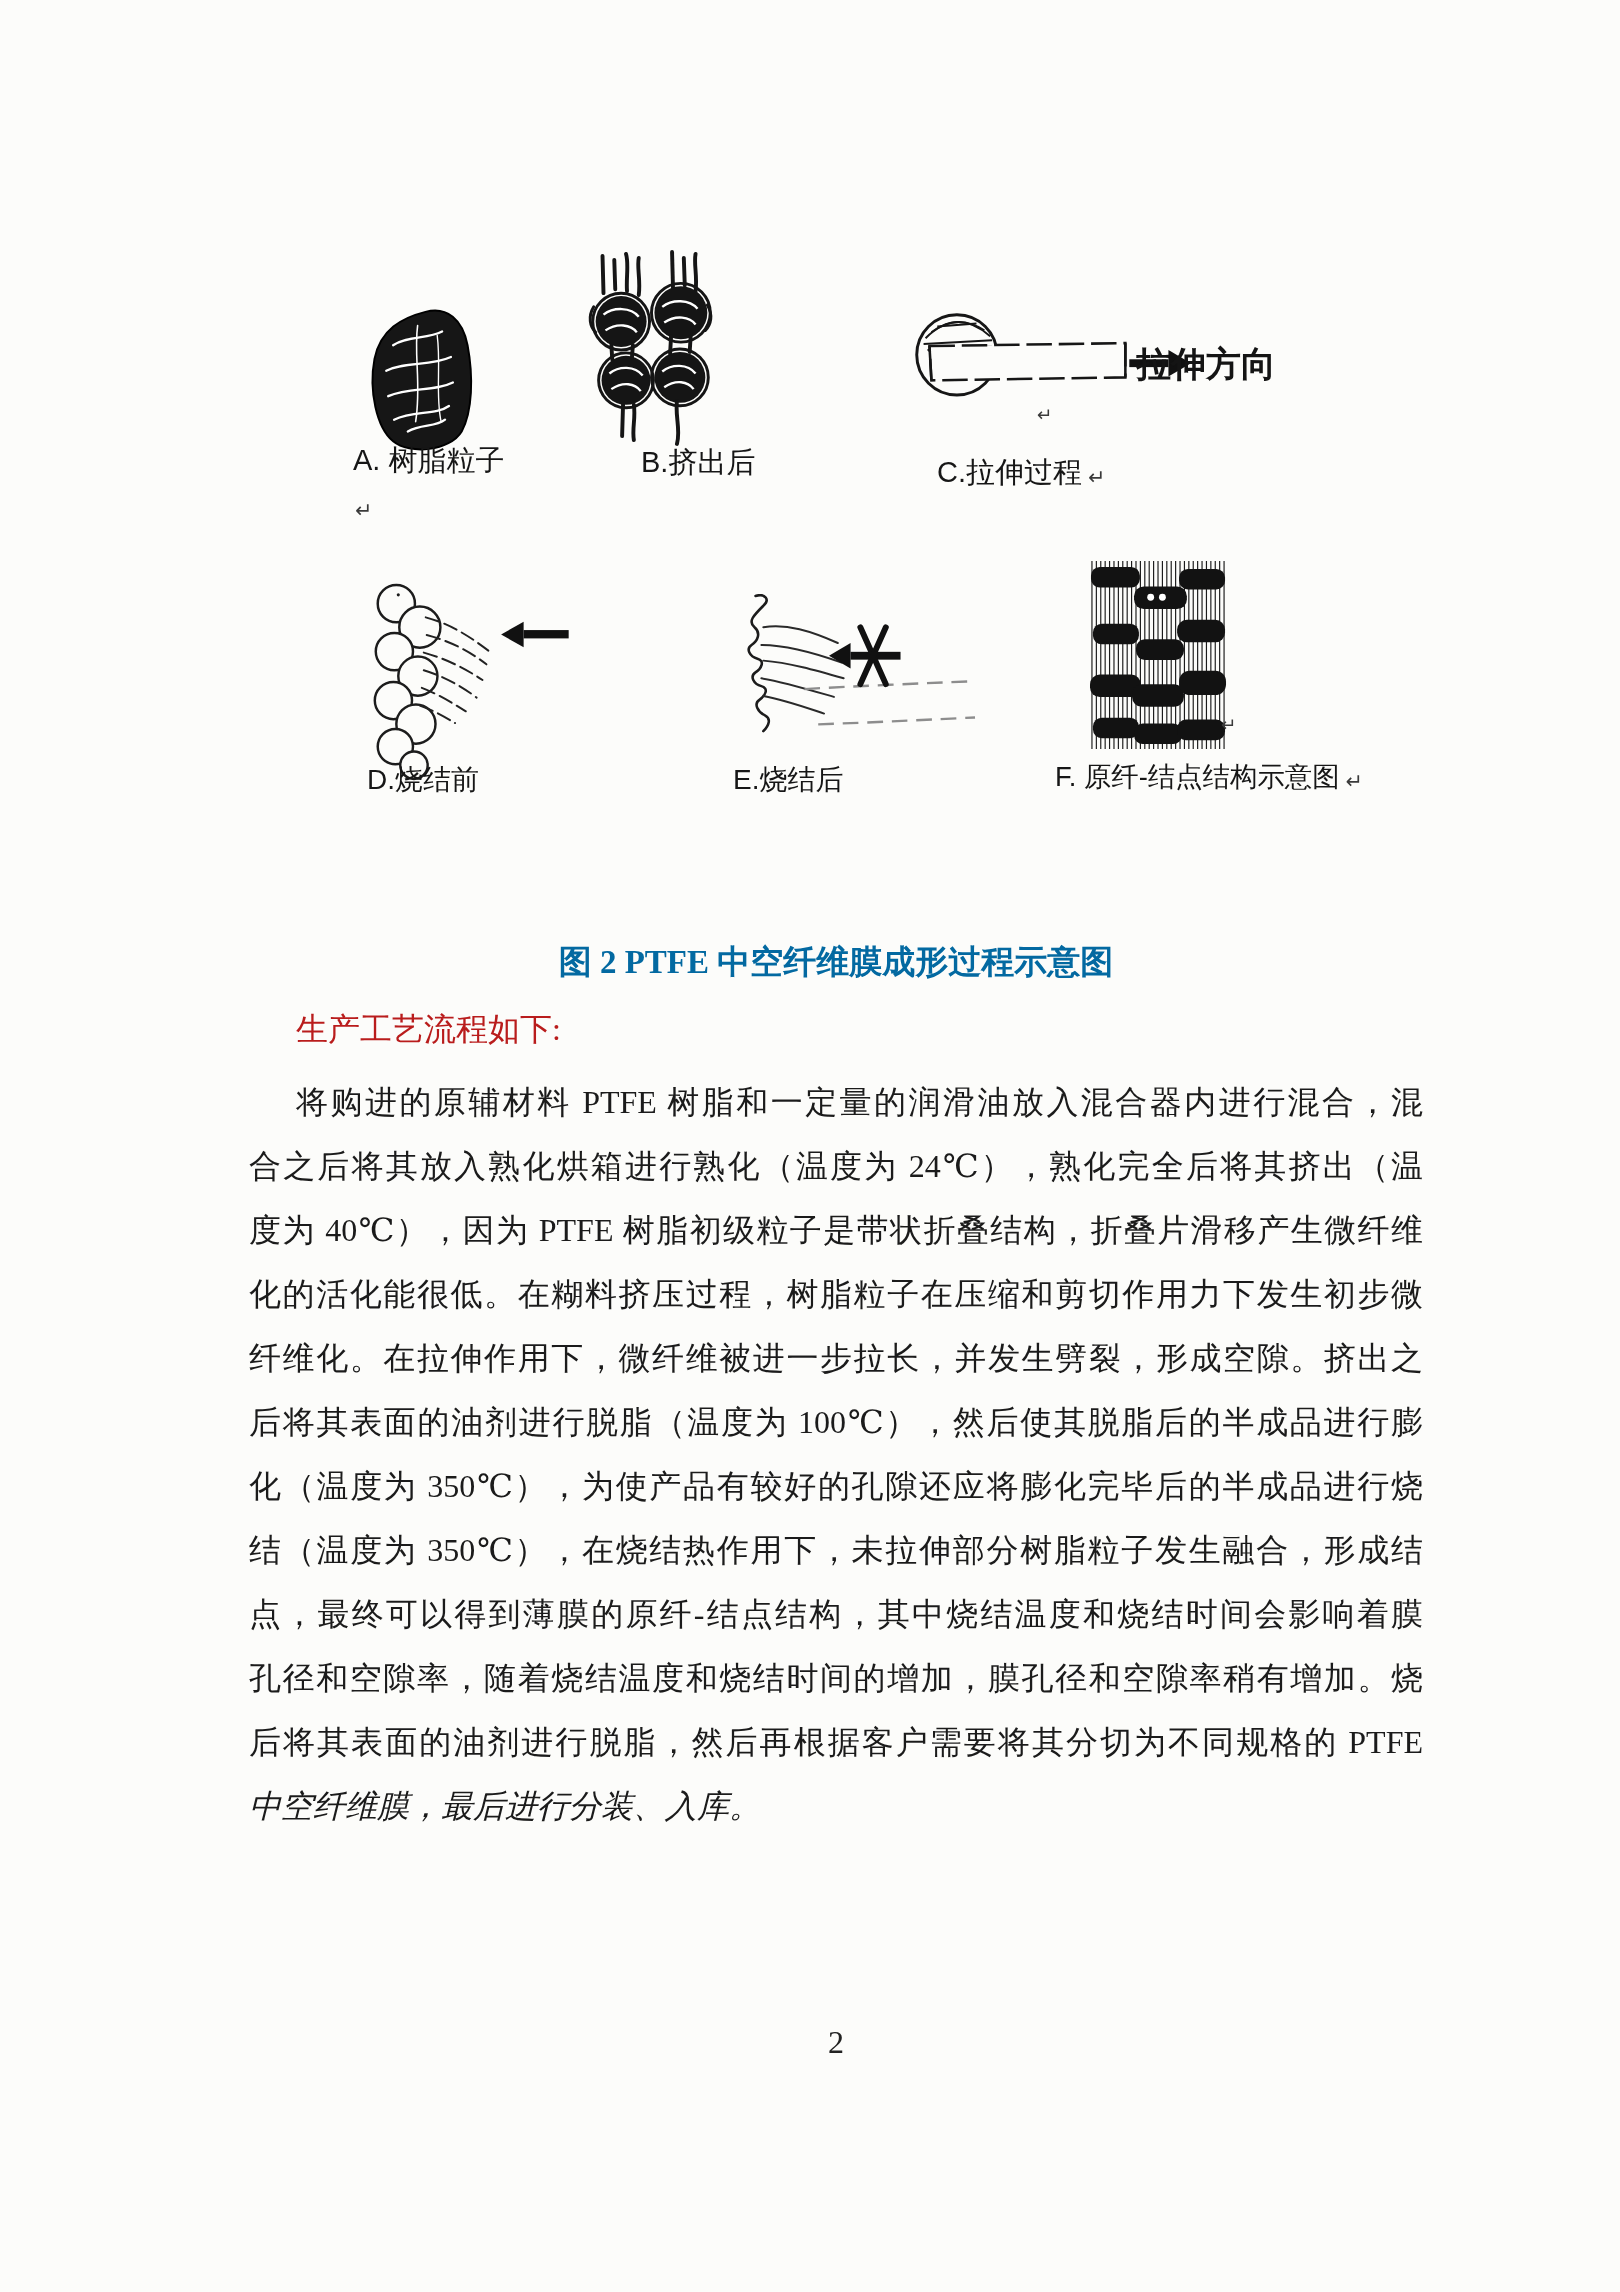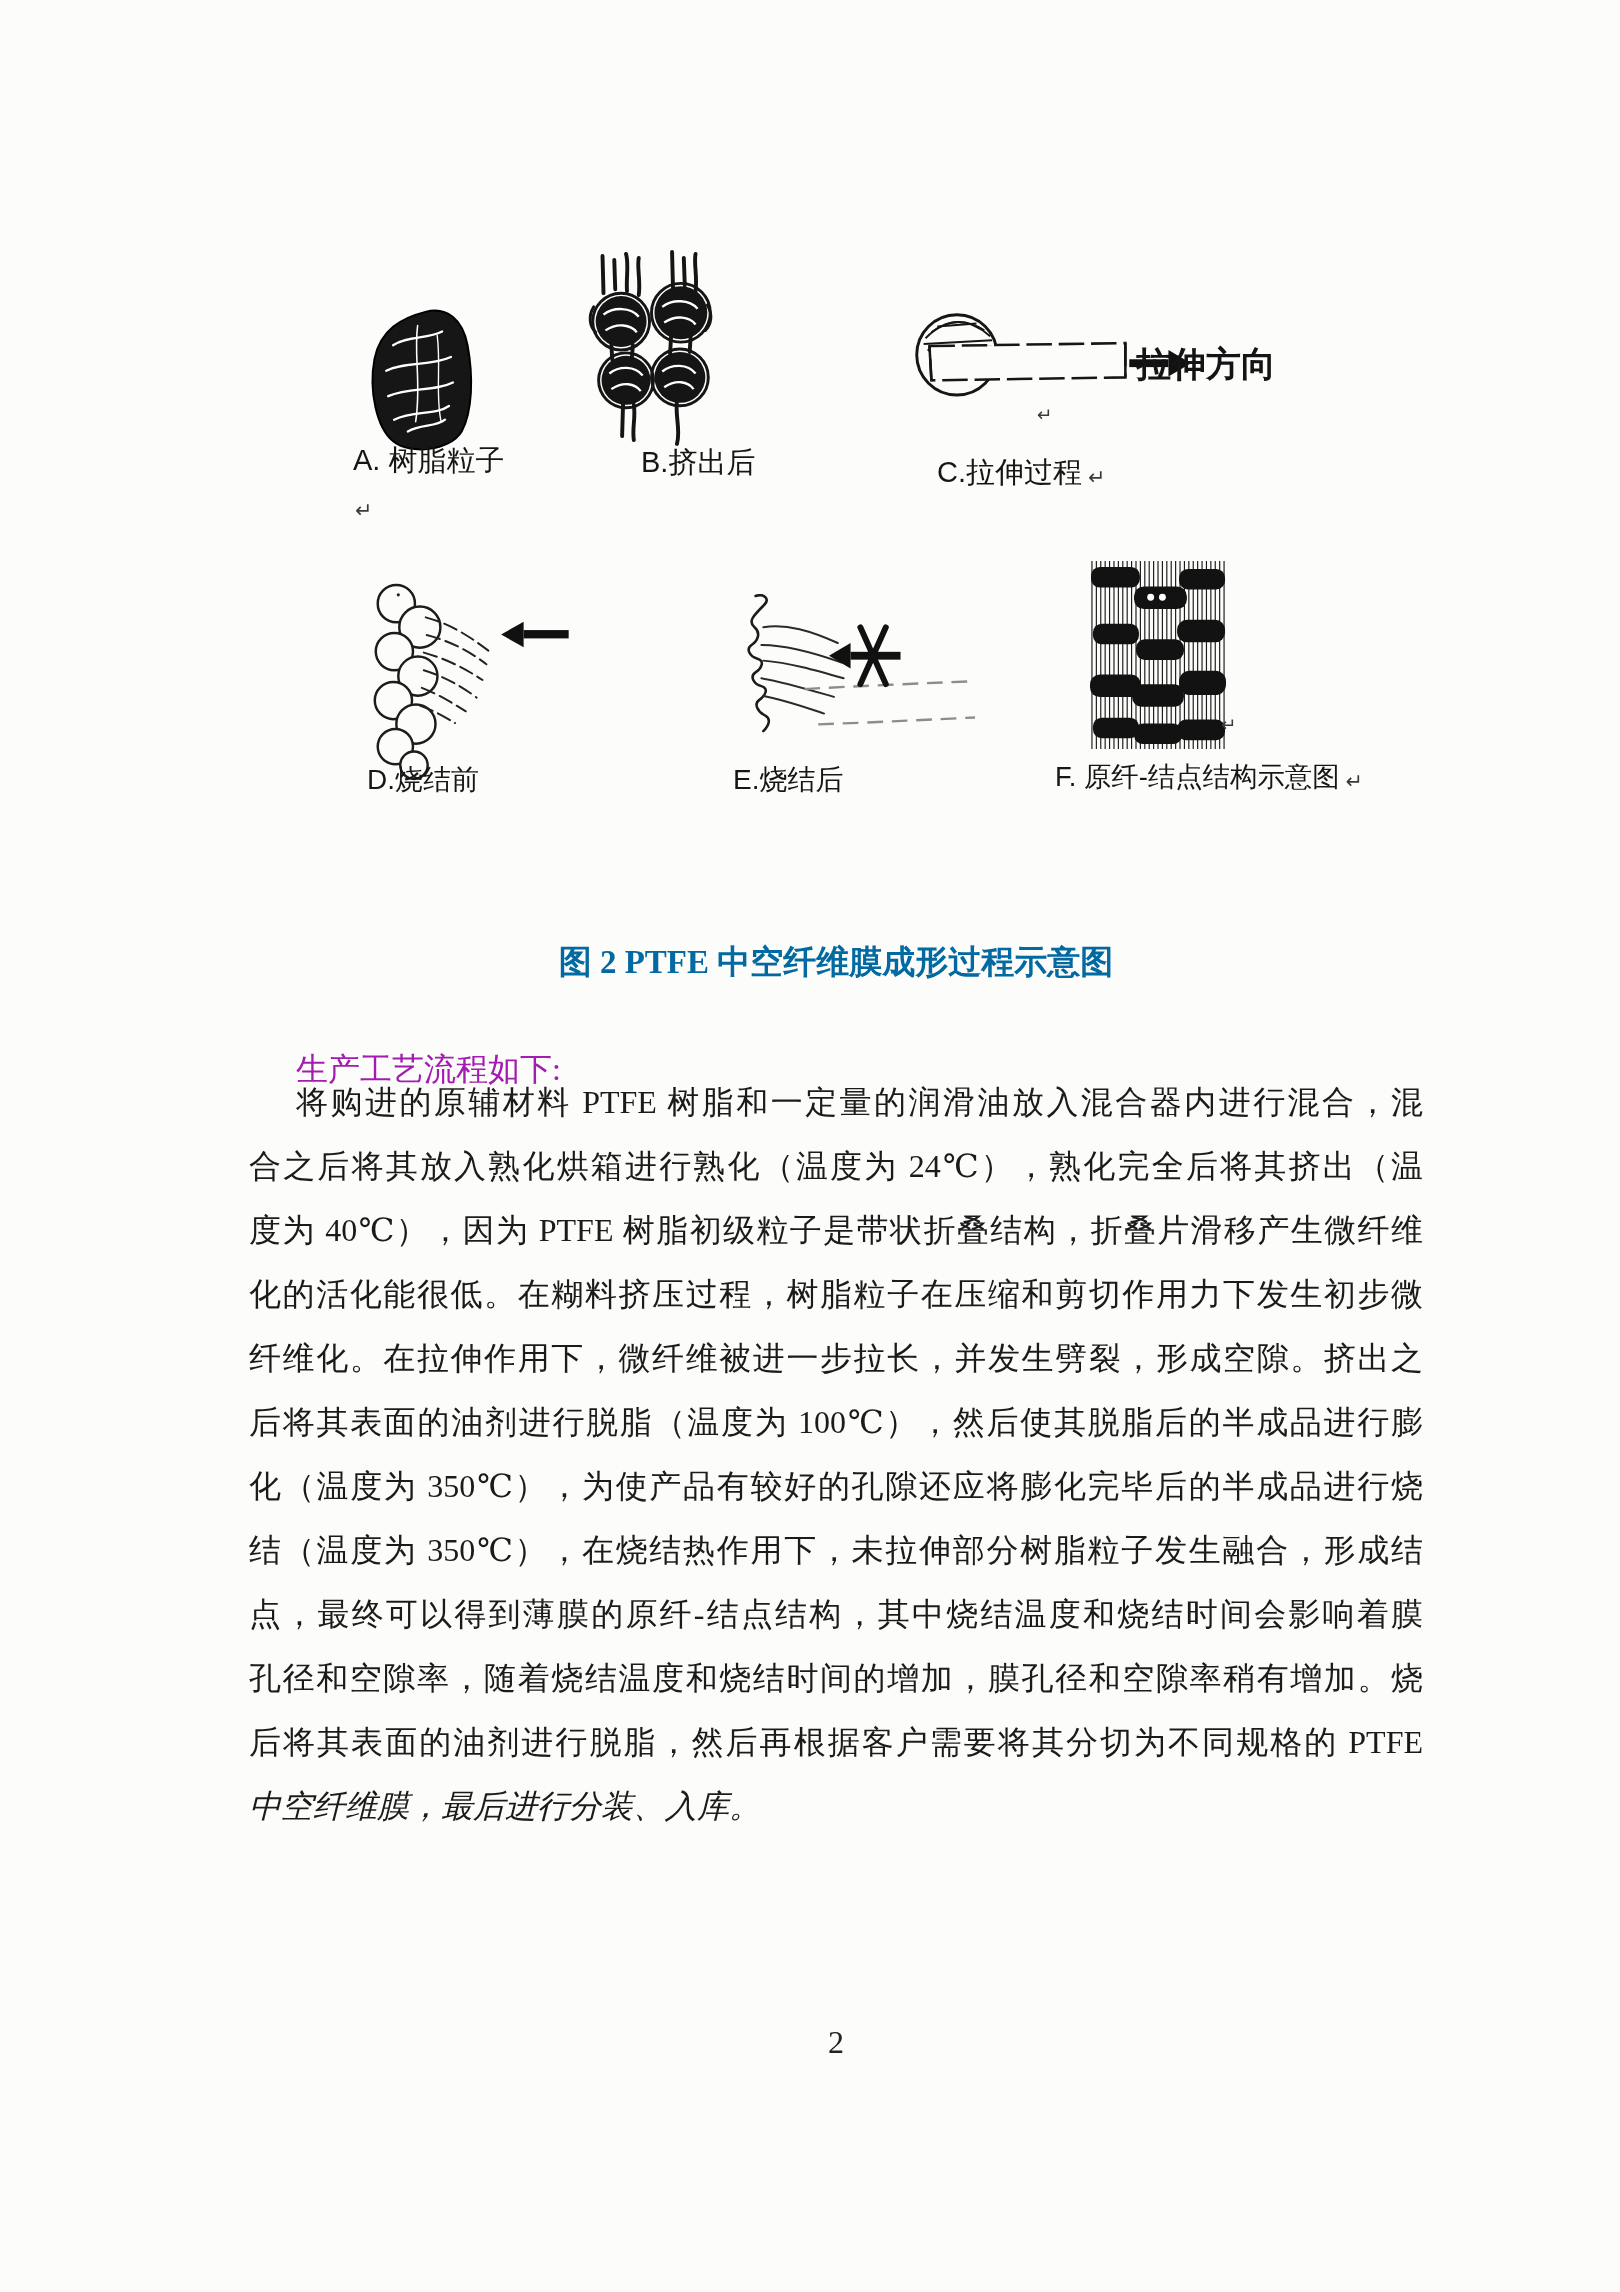--- a/index.html
+++ b/index.html
@@ -35,22 +35,21 @@
     font-weight:700;color:#141414;white-space:nowrap;
   }
   .caption{
     left:249px;top:939px;width:1174px;
     text-align:center;font-weight:700;font-size:33px;line-height:47px;
     color:#0369a1;white-space:nowrap;
   }
   .intro{
     left:249px;top:1008px;width:1174px;
     font-size:32px;line-height:43px;padding-left:47px;
-    color:#a21caf;
-    margin-top:40px;
+    color:#b91c1c;
   }
   .bodytext{
     left:249px;top:1070px;width:1174px;
   }
   .bline{
     width:100%;height:64px;line-height:64px;
     font-size:32px;color:#1b1b1b;
     text-align:justify;text-align-last:justify;
     white-space:nowrap;overflow:visible;
   }

